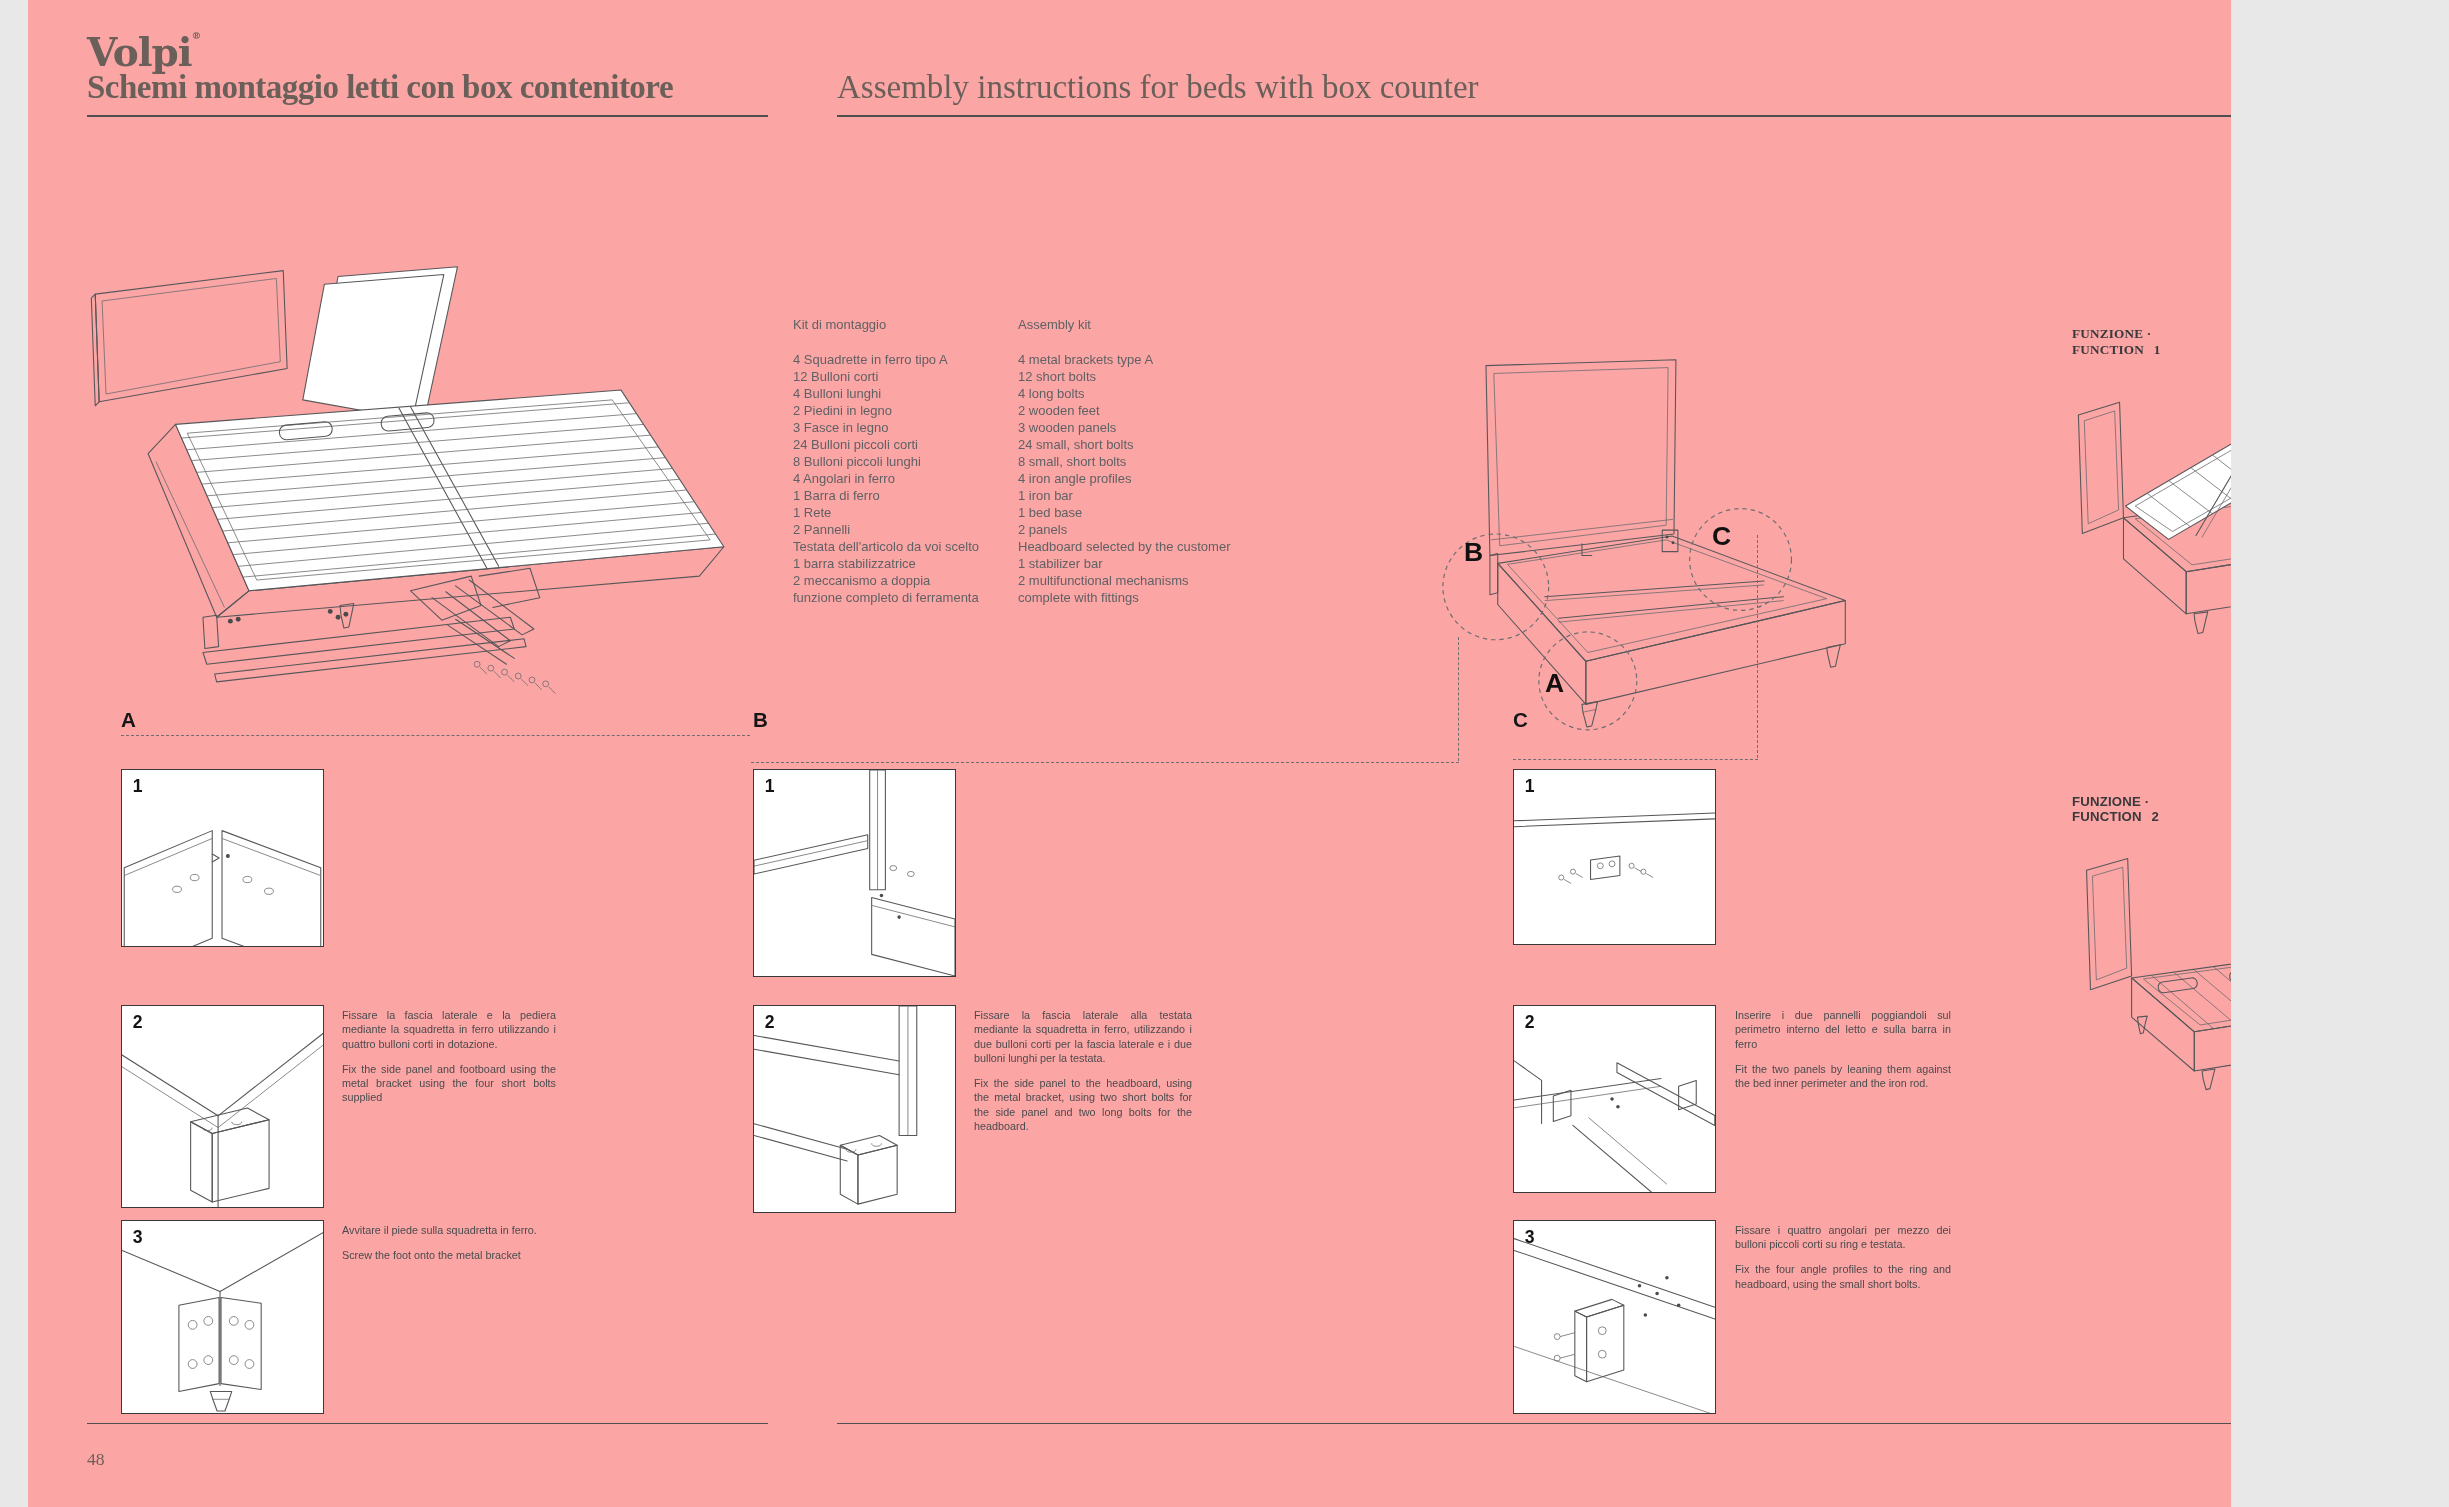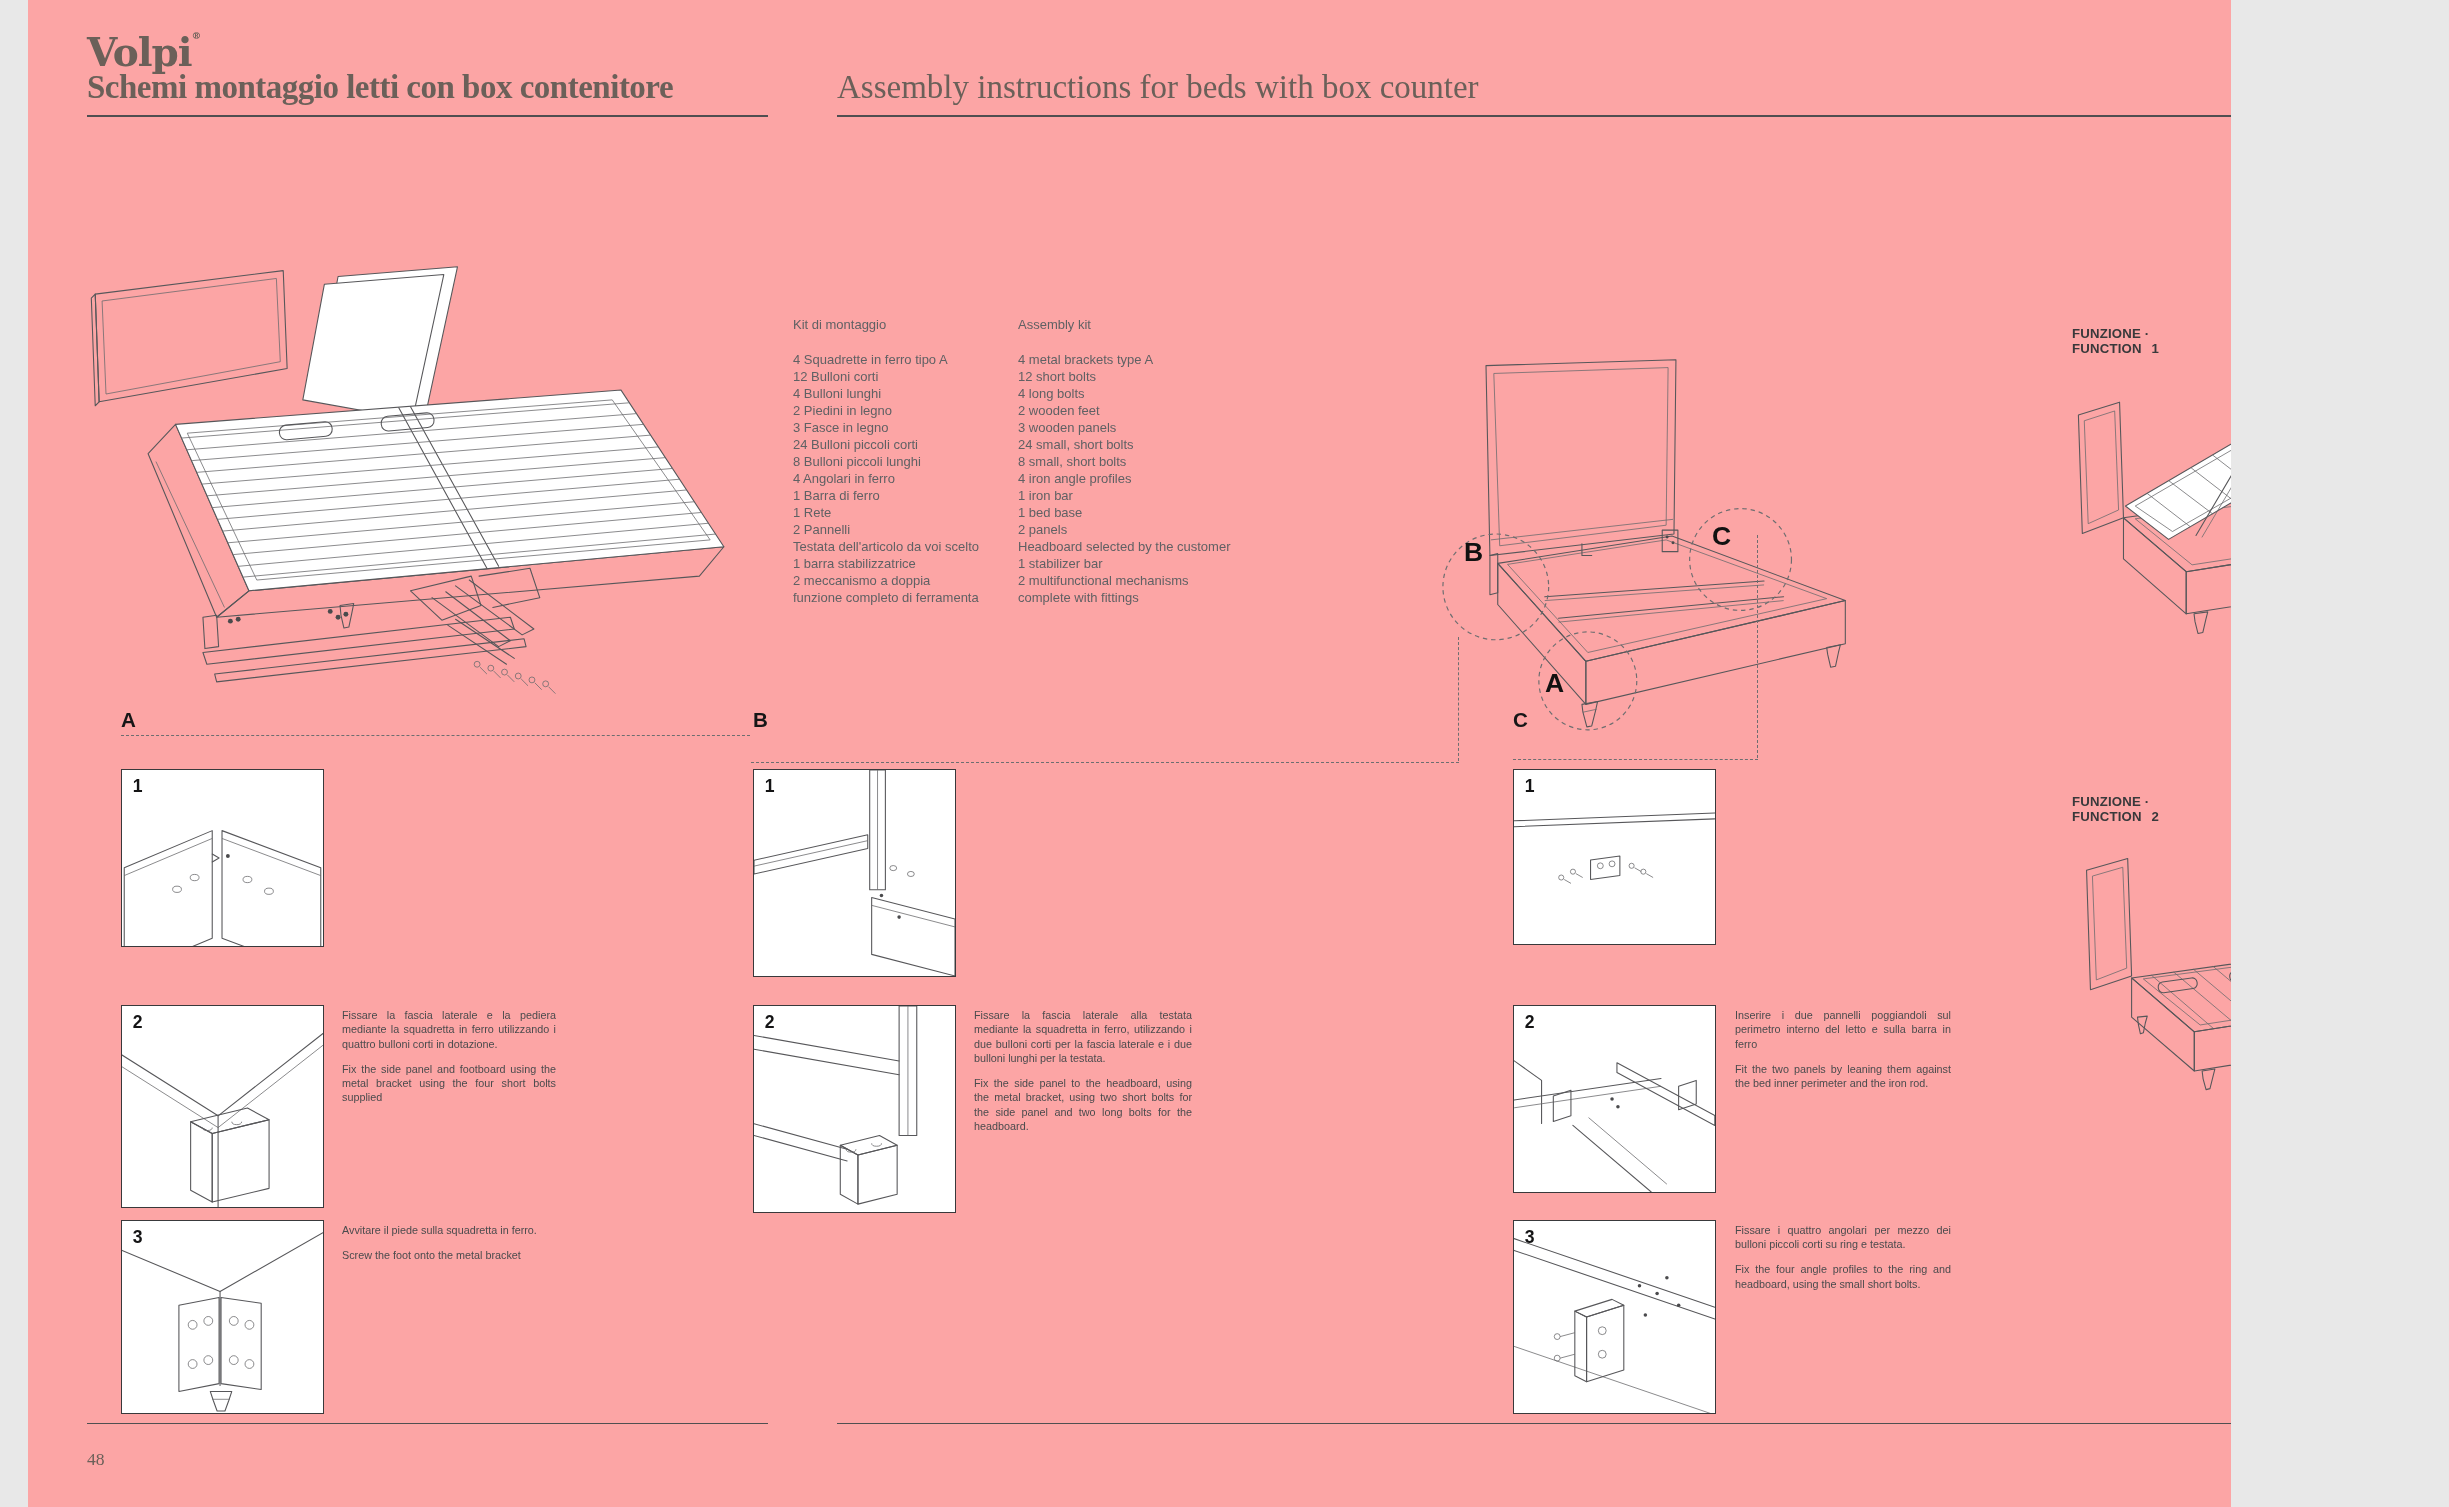--- a/index.html
+++ b/index.html
@@ -197,21 +197,21 @@
   <div class="abs ov-label" style="left:1436px;top:537px;">B</div>
   <div class="abs ov-label" style="left:1684px;top:521px;">C</div>
   <div class="abs ov-label" style="left:1517px;top:668px;">A</div>
 
   <div class="abs dash-h" style="left:93px;top:735px;width:629px;"></div>
   <div class="abs dash-h" style="left:723px;top:762px;width:708px;"></div>
   <div class="abs dash-h" style="left:1485px;top:759px;width:245px;"></div>
   <div class="abs dash-v" style="left:1430px;top:637px;height:124px;"></div>
   <div class="abs dash-v" style="left:1729px;top:535px;height:223px;"></div>
 
-  <div class="abs func-label" style="left:2044px;top:326px;">
+  <div class="abs func-label" style="left:2044px;top:326px;font-family:Liberation Serif, serif;">
     <span>FUNZIONE · FUNCTION</span><b>1</b>
   </div>
   <svg class="abs" style="left:2021px;top:361px;" width="392" height="294" viewBox="0 0 400 300">
 
     <polygon class="ln" points="30,55 72,42 76,160 34,176"></polygon>
     <polygon class="tn" points="36,61 67,51 71,152 40,166"></polygon>
 
     <polygon class="ln" points="76,160 330,125 392,175 140,215"></polygon>
     <polygon class="tn" points="88,161 324,131 376,173 146,208"></polygon>
     <polygon class="ln" points="140,215 392,175 392,218 140,258"></polygon>

